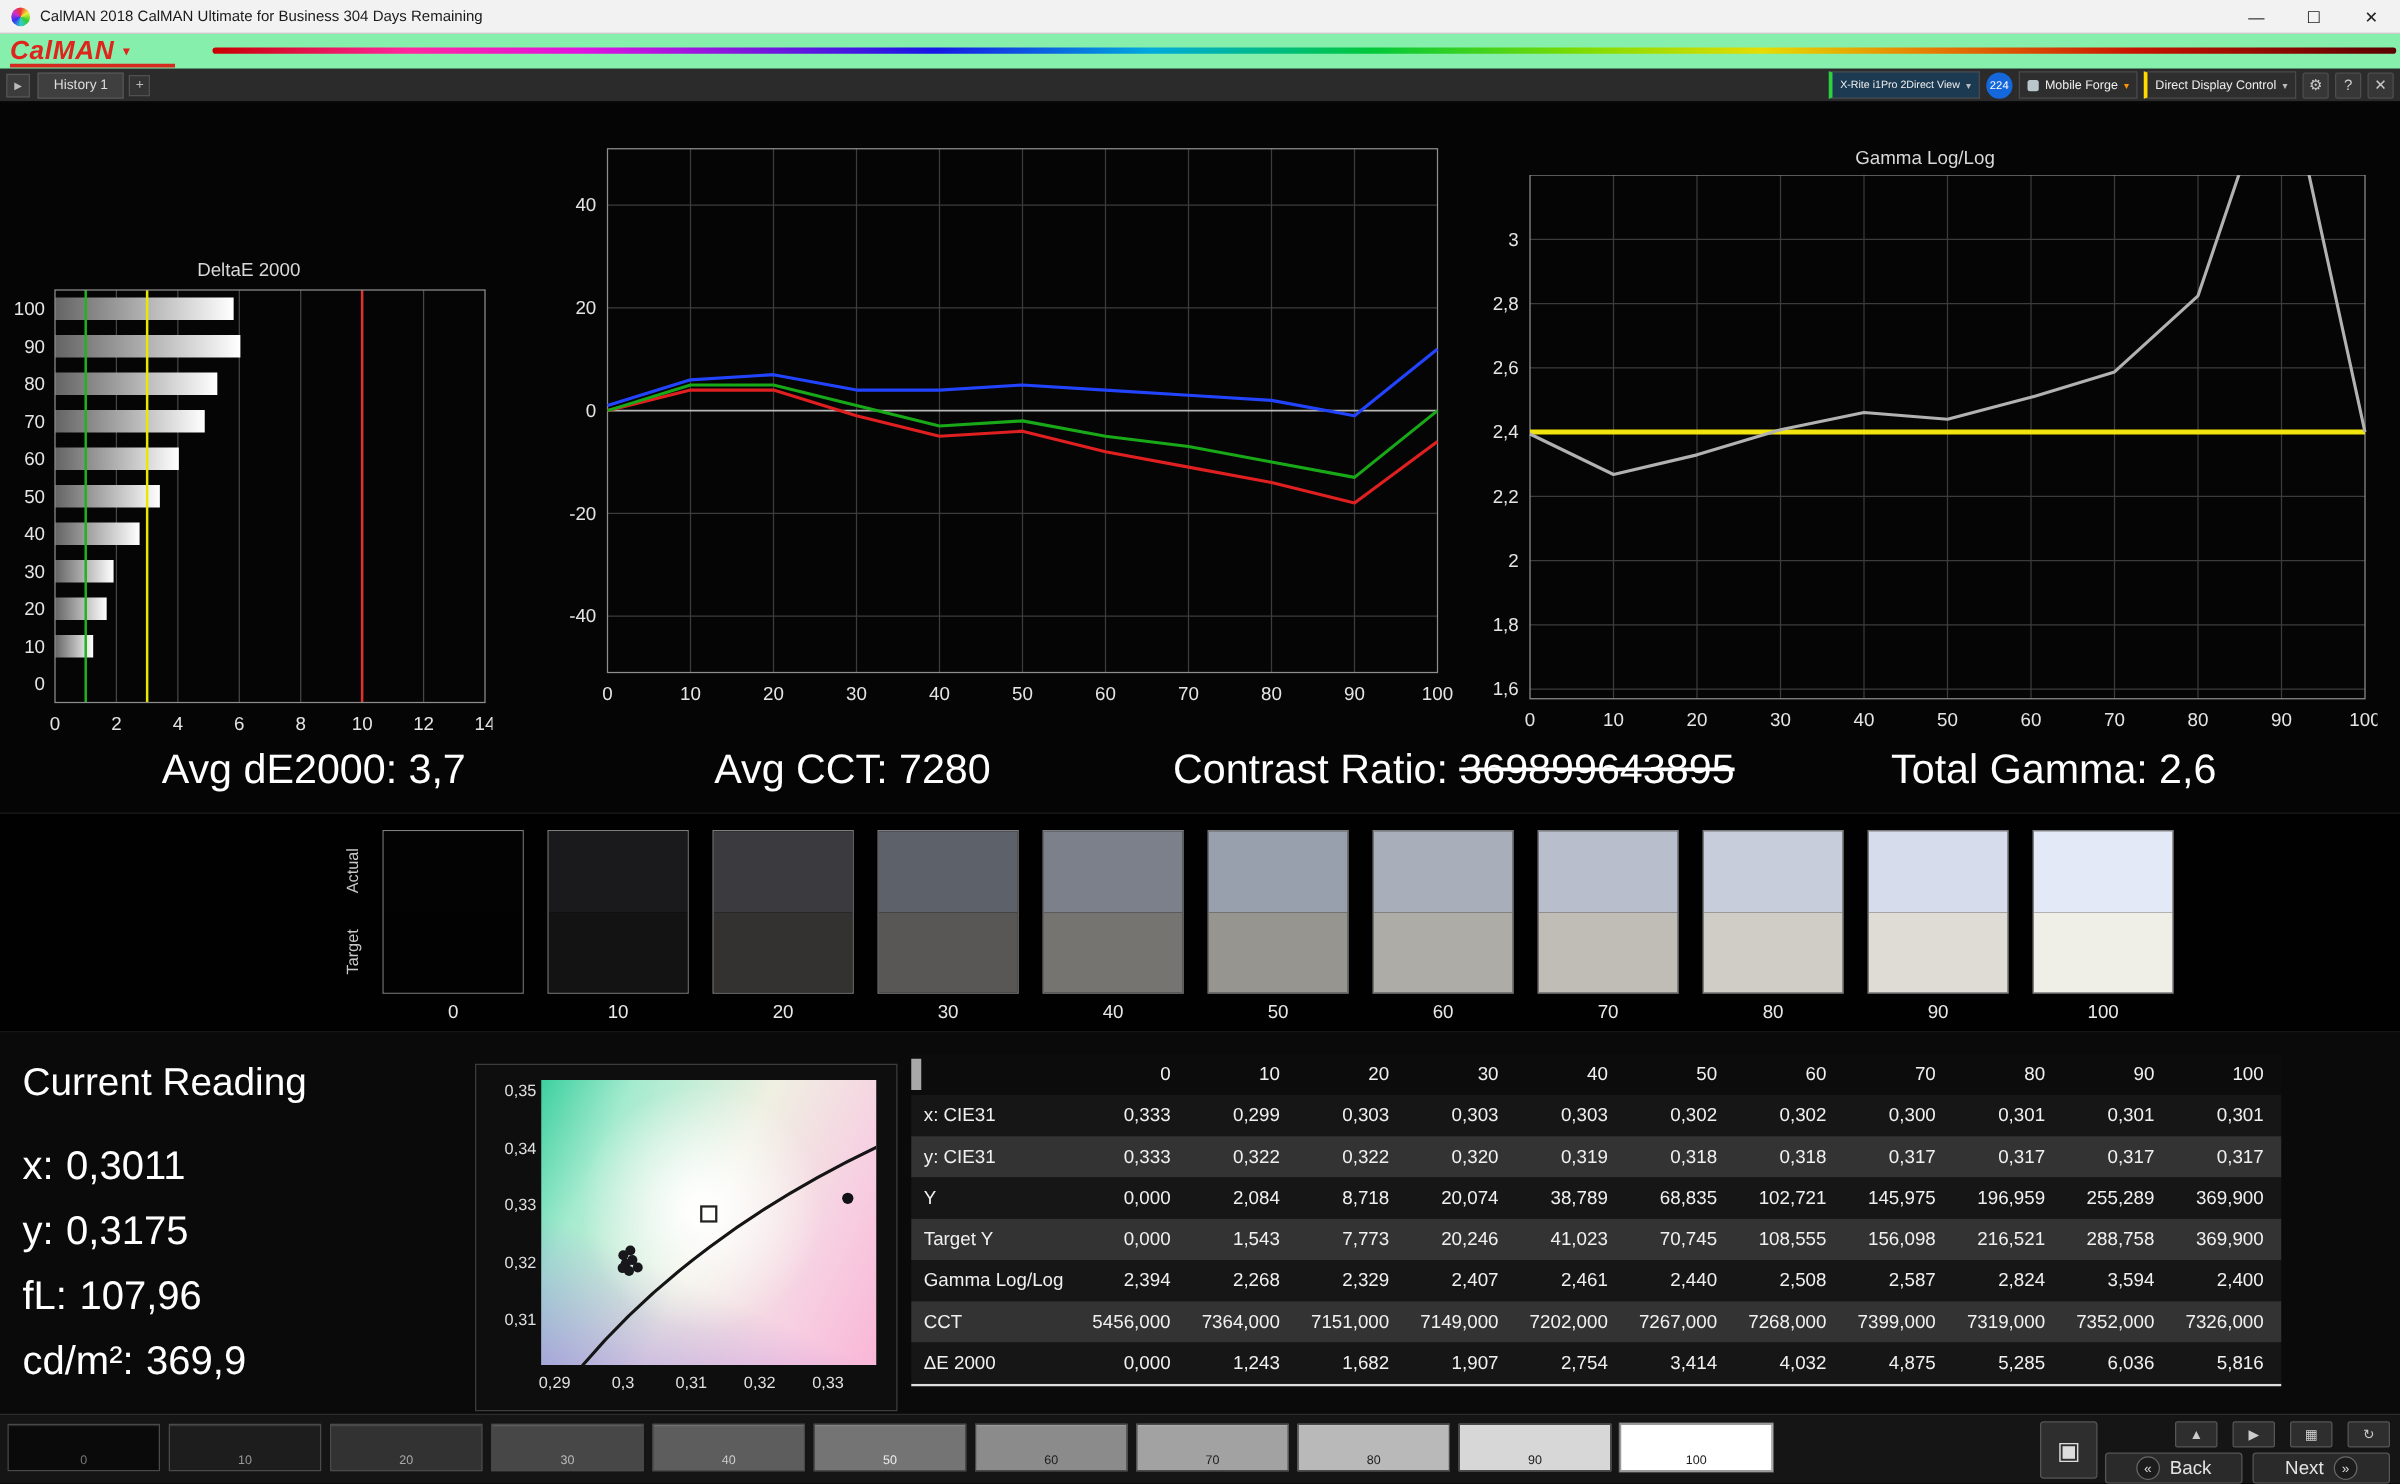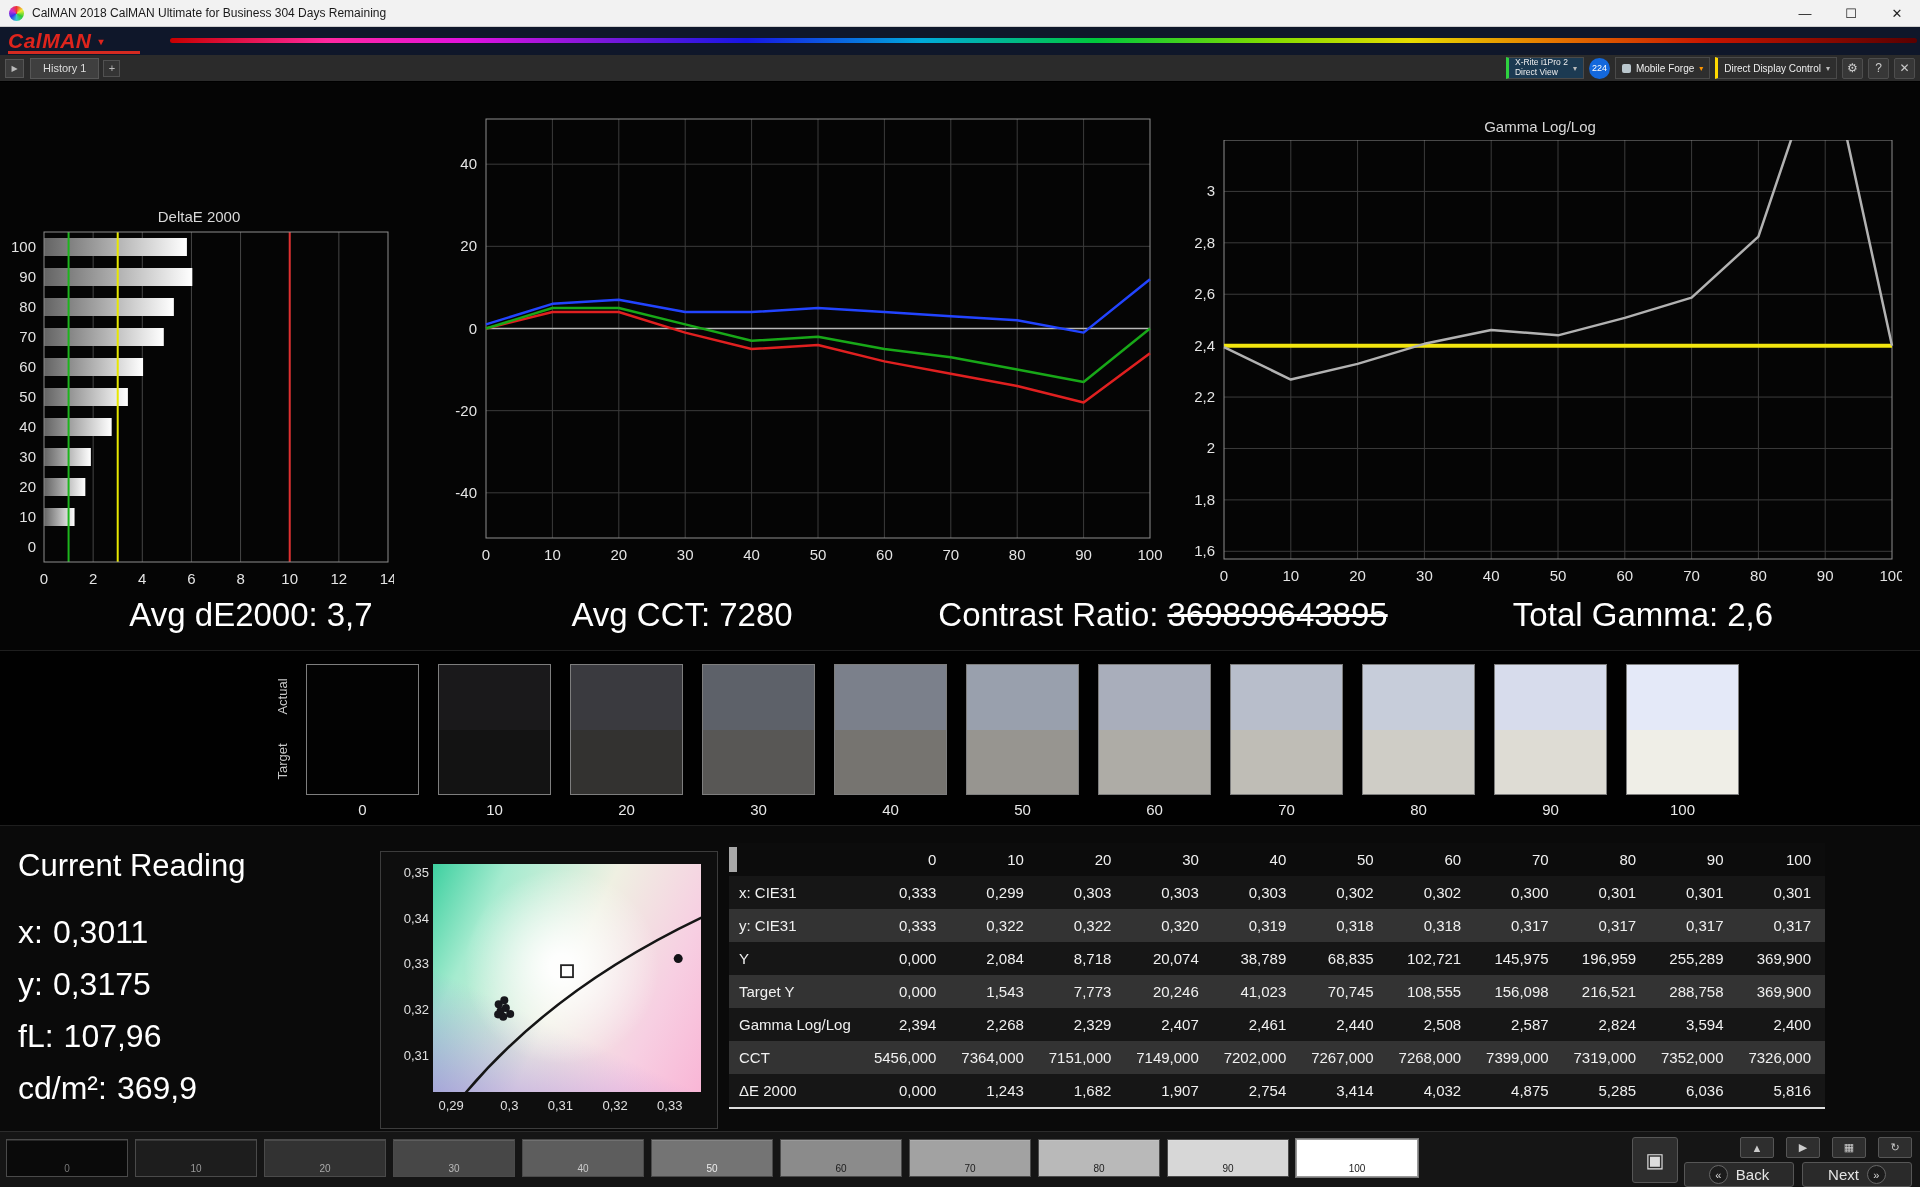--- a/index.html
+++ b/index.html
@@ -5,35 +5,35 @@
 *{margin:0;padding:0;box-sizing:border-box}
 html,body{width:1920px;height:1187px;background:#000;font-family:"Liberation Sans",sans-serif;overflow:hidden;position:relative}
 svg text{font-family:"Liberation Sans",sans-serif}
 
 .titlebar{position:absolute;left:0;top:0;width:1920px;height:27px;background:#f2f2f2;display:flex;align-items:center;border-bottom:1px solid #cfcfcf;z-index:10}
 .app-icon{width:15px;height:15px;border-radius:50%;margin:0 8px 0 9px;background:conic-gradient(#e33,#ee3,#3c3,#3cc,#33e,#c3c,#e33)}
 .title-text{font-size:12px;color:#1a1a1a}
 .win-btns{margin-left:auto;display:flex;height:100%}
 .win-btn{width:46px;height:100%;display:flex;align-items:center;justify-content:center;font-size:13px;color:#222}
 
-.appbar{position:absolute;left:0;top:27px;width:1920px;height:28px;background:#0f172a}
+.appbar{position:absolute;left:0;top:27px;width:1920px;height:28px;background:#86efac}
 .logo{position:absolute;left:8px;top:0;height:28px;display:flex;align-items:center;color:#df241c;font-weight:bold;font-size:21px;font-style:italic;letter-spacing:.5px}
 .logo-caret{font-size:10px;margin-left:7px;font-style:normal}
 .logo-underline{position:absolute;left:0;bottom:1px;width:132px;height:3px;background:#d42a20}
 .spectrum{position:absolute;left:170px;top:11px;right:3px;height:5px;border-radius:3px;background:linear-gradient(90deg,#c80000,#ff28a0 9%,#e012e0 17%,#7818dc 25%,#1616e6 33%,#00aadc 43%,#00c83c 53%,#82dc00 63%,#e6dc00 71%,#e67800 79%,#c81400 88%,#5a0000)}
 
 .toolrow{position:absolute;left:0;top:55px;width:1920px;height:27px;background:#2b2b2b;display:flex;align-items:center;border-bottom:1px solid #000}
 .trow-btn{width:19px;height:19px;background:#3c3c3c;border:1px solid #555;color:#bbb;font-size:8px;display:flex;align-items:center;justify-content:center;margin-left:5px}
 .tab{height:21px;background:#3f3f3f;border:1px solid #565656;color:#ddd;font-size:11px;display:flex;align-items:center;padding:0 12px;margin-left:6px}
 .tab-add{width:17px;height:17px;background:#343434;border:1px solid #505050;color:#bbb;font-size:11px;display:flex;align-items:center;justify-content:center;margin-left:4px}
 .meter-group{margin-left:auto;display:flex;align-items:center;gap:5px;padding-right:5px}
 .m-btn{height:22px;display:flex;align-items:center;font-size:10px;color:#eee;background:#2e2e2e;border:1px solid #4a4a4a;padding:0 6px;gap:5px}
 .m-btn.meter{background:#1c3a52;border-left:3px solid #2fd13f}
 .m-btn.display{border-left:3px solid #ffd900}
-.two-line{display:flex;flex-direction:column;line-height:1.15;font-size:8.5px}
+.two-line{display:flex;flex-direction:row;line-height:1.15;font-size:8.5px}
 .caret{font-size:8px;color:#bbb}
 .caret.orange{color:#ff9500}
 .badge{width:21px;height:21px;border-radius:50%;background:#1468dc;color:#fff;font-size:9px;display:flex;align-items:center;justify-content:center}
 .sq-btn{width:21px;height:21px;background:#373737;border:1px solid #4e4e4e;border-radius:2px;color:#ccc;font-size:12px;display:flex;align-items:center;justify-content:center}
 .forge-ico{width:9px;height:9px;background:#b9c6cc;border-radius:2px}
 
 .main{position:absolute;left:0;top:82px;width:1920px;height:568px;background:#050505}
 .page-title{position:absolute;left:28px;top:16px;font-size:49px;font-weight:300;color:#f8f8f8}
 .chartblock{position:absolute}
 .chart-title{height:22px;text-align:center;color:#d8d8d8;font-size:15px}
@@ -54,21 +54,21 @@
 .cr-title{position:absolute;left:18px;top:22px;font-size:31px;color:#fff;font-weight:300}
 .cr-line{position:absolute;left:18px;font-size:32px;color:#fff;font-weight:300}
 .cr-line .v{margin-left:10px}
 .cie-box{position:absolute;left:380px;top:25px;width:338px;height:278px;background:#0e0e0e;border:1px solid #3c3c3c}
 .cie-plot{position:absolute;left:52px;top:12px;width:268px;height:228px;
  background-image:
   radial-gradient(circle at 48% 45%, rgba(255,255,255,.95) 6%, rgba(255,255,255,0) 52%),
   linear-gradient(25deg, rgba(150,110,220,.55) 0%, rgba(255,255,255,0) 35%),
   linear-gradient(115deg, #3ed0a0 0%, #a5ebcf 20%, #eff0e2 50%, #f7cfe2 78%, #f9b6d6 100%)}
 .cie-ylabel{position:absolute;left:4px;width:44px;text-align:right;font-size:13px;color:#e0e0e0}
-.cie-xlabel{position:absolute;top:246px;width:40px;text-align:right;font-size:13px;color:#e0e0e0}
+.cie-xlabel{position:absolute;top:246px;width:40px;text-align:center;font-size:13px;color:#e0e0e0}
 
 .grid-table{position:absolute;left:729px;top:17px;width:1096px;border-bottom:2px solid #dedede}
 .trow{display:flex;height:33px;align-items:center}
 .trow.thead{background:#0c0c0c}
 .trow.even{background:#161616}
 .trow.odd{background:#333}
 .tlabel{width:134px;padding-left:10px;color:#f0f0f0;font-size:15px;position:relative;height:100%;display:flex;align-items:center}
 .thead .tlabel::before{content:'';position:absolute;left:0;top:4px;width:8px;height:25px;background:#a8a8a8}
 .tcell{flex:1 1 0;text-align:right;padding-right:14px;color:#f0f0f0;font-size:15px}
 

